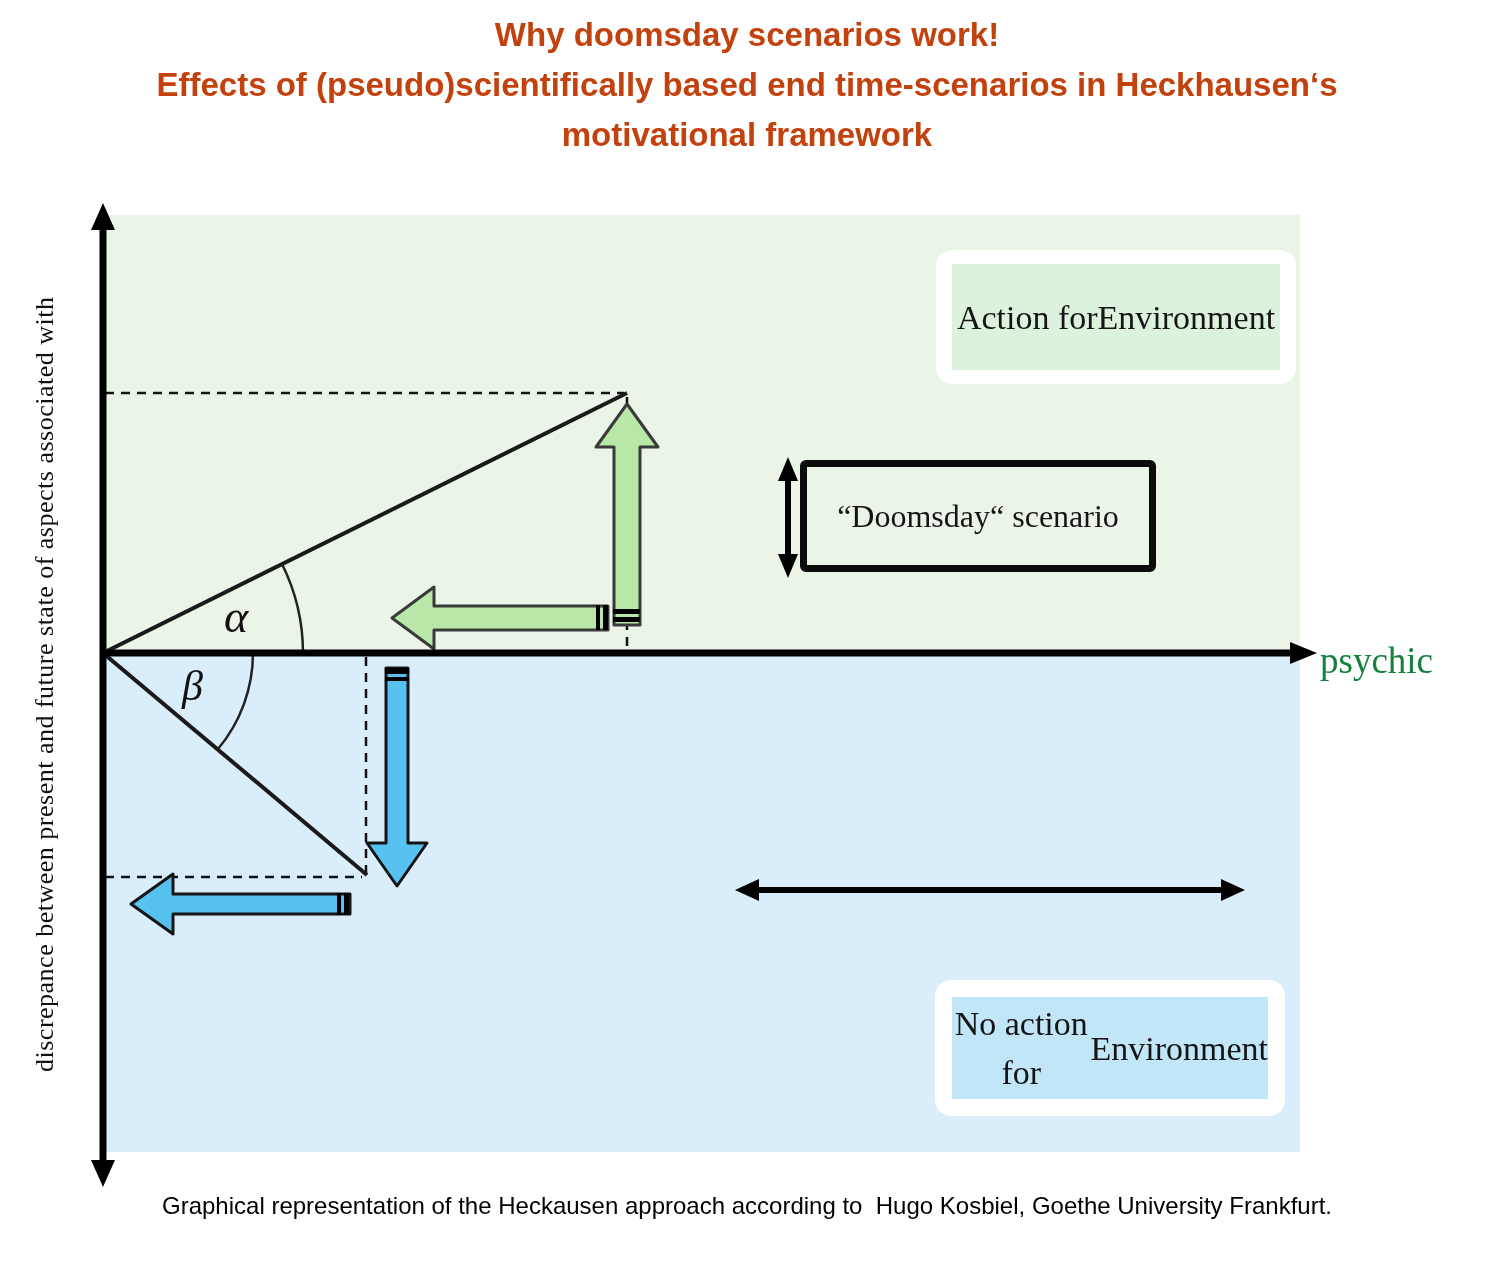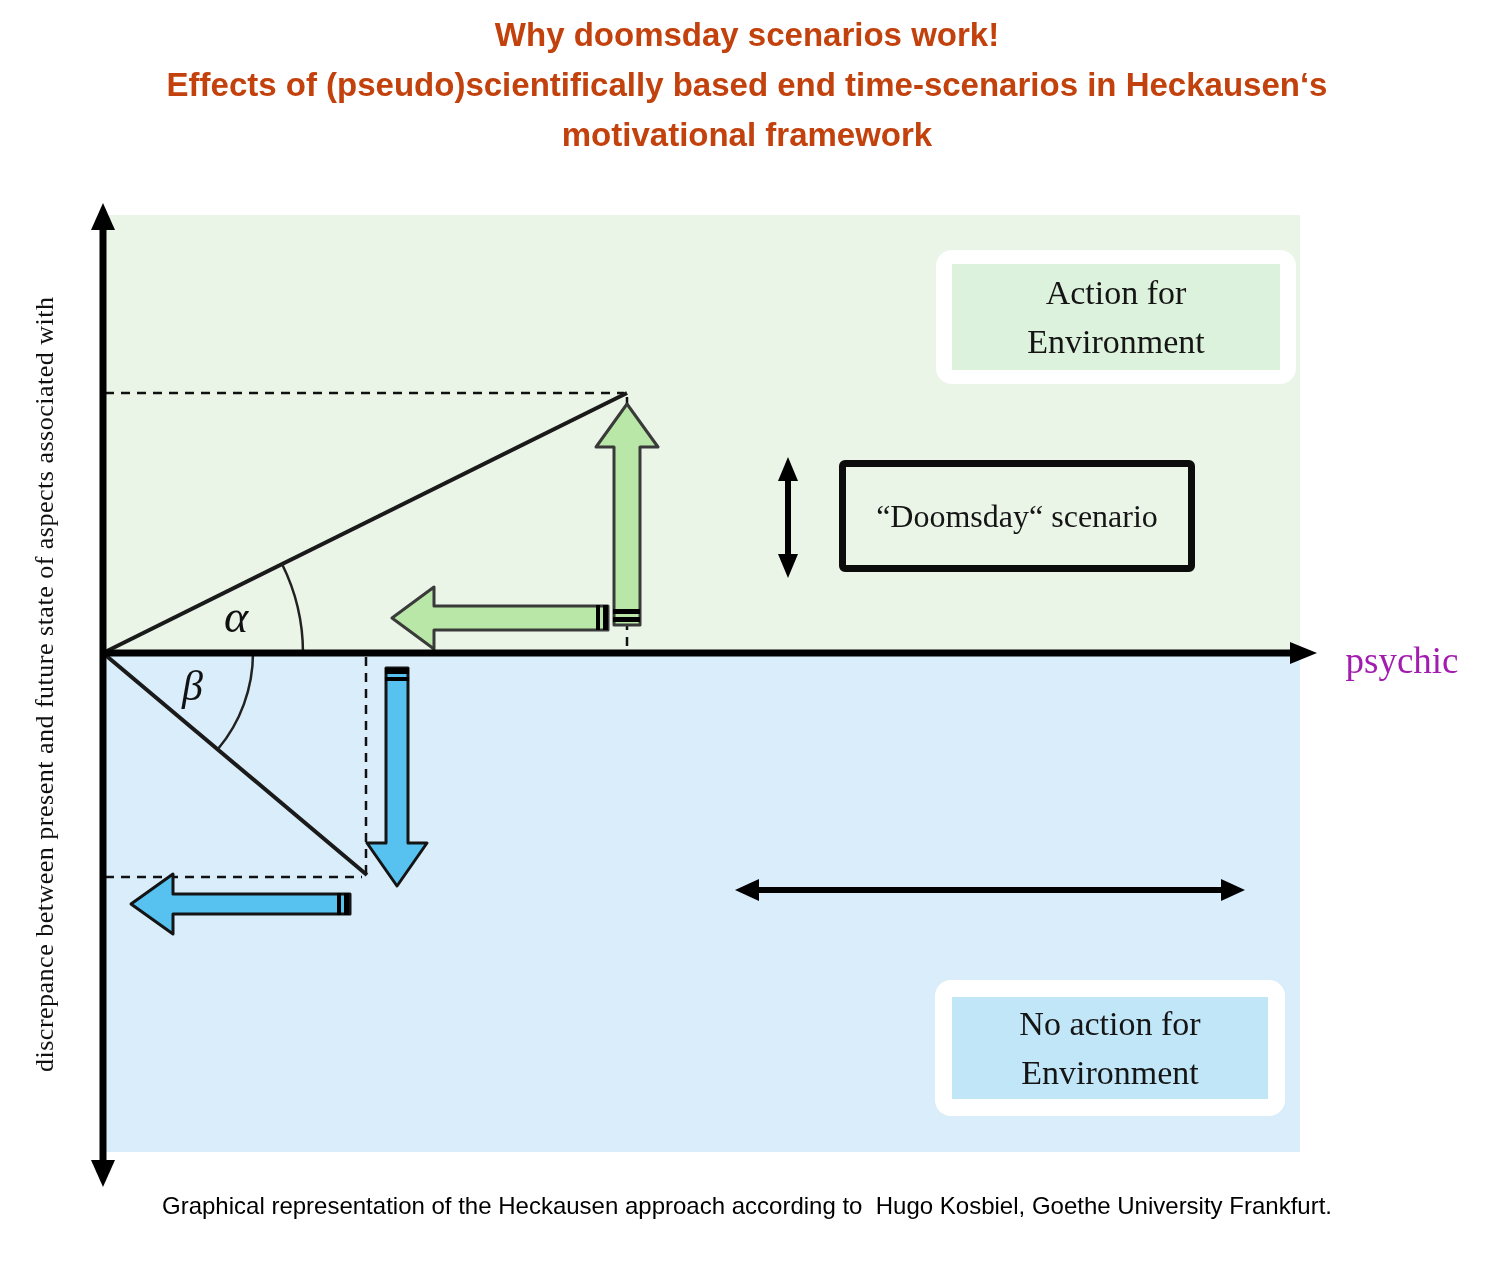--- a/index.html
+++ b/index.html
@@ -18,58 +18,58 @@
   #overlay{position:absolute;left:0;top:0;width:1494px;height:1270px;}
   
   .serif{font-family:"Liberation Serif","DejaVu Serif",serif;}
   #y-axis-label{
     position:absolute;left:26px;top:238px;width:38px;height:892px;
     writing-mode:vertical-rl;transform:rotate(180deg);
     display:flex;align-items:center;justify-content:center;
     font-size:26px;letter-spacing:.5px;color:#111;
   }
   #x-axis-label{
-    position:absolute;left:1320px;top:636px;width:164px;text-align:center;
-    font-size:37px;line-height:50px;color:#a21caf;
+    position:absolute;left:1320px;top:636px;width:164px;text-align:left;
+    font-size:37px;line-height:50px;color:#15803d;
   }
   .angle-label{position:absolute;font-style:italic;color:#111;}
   #alpha-label{left:224px;top:590px;font-size:46px;}
   #beta-label{left:182px;top:662px;font-size:42px;}
   
   .white-box{position:absolute;background:#fff;border-radius:16px;}
   .white-box .inner{
-    position:absolute;display:flex;flex-direction:column;align-items:center;justify-content:center;
+    position:absolute;display:flex;flex-direction:row;align-items:center;justify-content:center;
     font-size:34px;line-height:49px;color:#151515;text-align:center;
   }
   #action-box{left:936px;top:250px;width:360px;height:134px;}
   #action-box .inner{left:16px;top:14px;right:16px;bottom:14px;background:var(--action-fill,#ddf2dc);}
   #no-action-box{left:935px;top:980px;width:350px;height:136px;}
   #no-action-box .inner{left:17px;top:17px;right:17px;bottom:17px;background:var(--no-action-fill,#c0e6f8);}
   
   .callout{
     position:absolute;border:7px solid #0c0c0c;border-radius:6px;background:transparent;
     display:flex;flex-direction:column;align-items:center;justify-content:center;
     color:#151515;text-align:center;
   }
-  #doomsday-box{left:839px;top:460px;width:342px;height:98px;font-size:32px;line-height:46px;}
+  #doomsday-box{left:800px;top:460px;width:342px;height:98px;font-size:32px;line-height:46px;}
   #science-box{left:726px;top:682px;width:520px;height:156px;font-size:31px;line-height:49px;}
   
   #caption{
     position:absolute;left:0;top:1192px;width:100%;text-align:center;
     font-size:24px;color:#000;white-space:pre;
   }
 </style>
 </head>
 <body>
 
 <div id="stage">
 
   <div class="title">
     <div>Why doomsday scenarios work!</div>
-    <div>Effects of (pseudo)scientifically based end time-scenarios in Heckausen‘s</div>
+    <div>Effects of (pseudo)scientifically based end time-scenarios in Heckhausen‘s</div>
     <div>motivational framework</div>
   </div>
 
   <div id="green-region" class="region"></div>
   <div id="blue-region" class="region"></div>
 
   <svg id="overlay" viewBox="0 0 1494 1270">
 
     <g stroke="#111" stroke-width="2.5" stroke-dasharray="9,7">
       <line x1="105" y1="393" x2="624" y2="393"></line>

